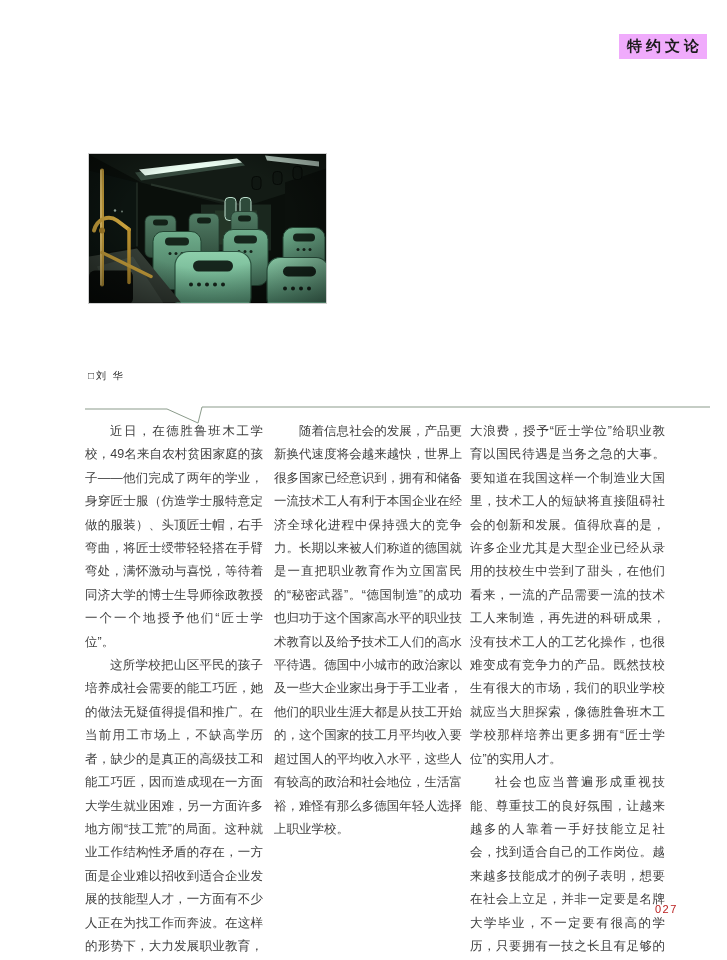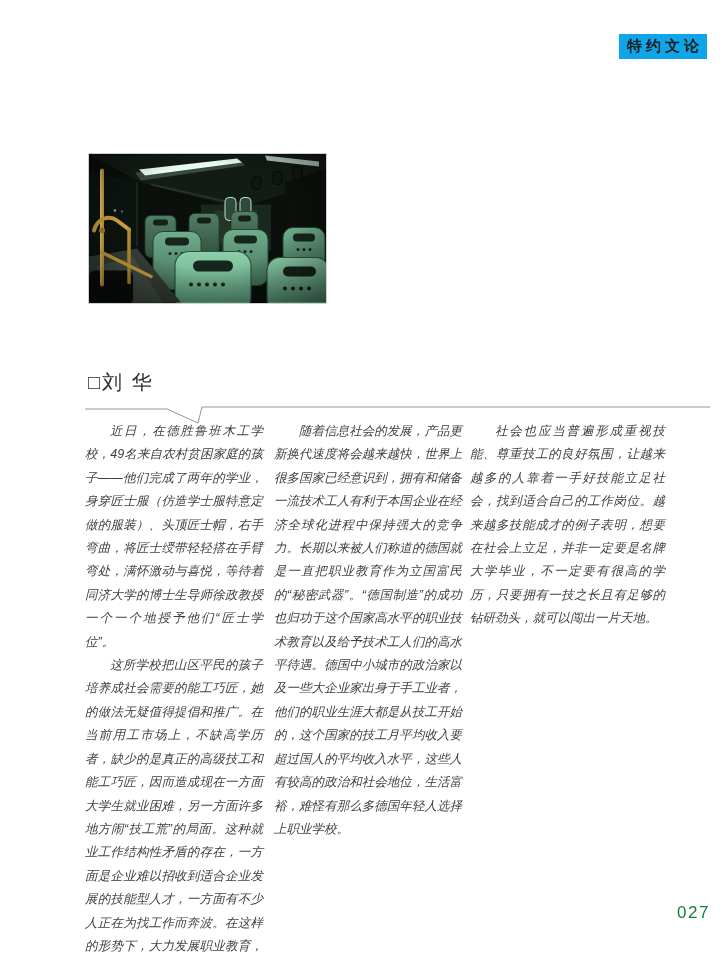--- a/index.html
+++ b/index.html
@@ -4,49 +4,49 @@
 <style>
   html,body { margin:0; padding:0; background:#dcdcdc; }
   .page {
     position:relative; width:727px; height:960px; margin:0 auto;
     background:#ffffff; overflow:hidden;
     font-family:"Liberation Sans", sans-serif;
   }
   .header-label {
     position:absolute; top:34px; right:20px;
     font-size:15px; font-weight:bold; color:#1c1c1c;
-    letter-spacing:4px; background:#0ea5e9; padding:3px 4px 3px 8px;
+    letter-spacing:4px; background:#f0abfc; padding:3px 4px 3px 8px;
   }
   .photo {
     position:absolute; left:88px; top:153px; width:237px; height:149px;
     border:1px solid #cfcfcf; background:#000; box-sizing:content-box;
   }
   .photo svg { display:block; }
   .article-title {
     position:absolute; left:86px; top:322px;
     font-size:26px; font-weight:bold; color:#0e0e0e; letter-spacing:1.5px;
     white-space:nowrap;
   }
   .author-line {
     position:absolute; left:88px; top:369px;
-    font-size:20px; color:#2d2d2d; letter-spacing:2px;
+    font-size:10px; color:#2d2d2d; letter-spacing:2px;
   }
   .divider { position:absolute; left:85px; top:400px; width:625px; height:26px; }
   .col { position:absolute; top:420px; }
   .col-1 { left:85px;  width:178px; }
   .col-2 { left:274px; width:188px; }
   .col-3 { left:470px; width:195px; }
   .col p {
     margin:0; font-size:12.5px; line-height:23.4px; color:#3e3e3e;
     text-align:justify; text-justify:inter-ideograph;
   }
-  .col p.indent { text-indent:2em;font-style:italic; }
+  .col p.indent { text-indent:2em; }
   .page-number {
     position:absolute; left:655px; top:903px;
-    font-size:17px; color:#15803d; letter-spacing:1.5px;margin-left:22px;
+    font-size:11px; color:#b91c1c; letter-spacing:1.5px;
   }
 </style>
 </head>
 <body>
 
 <div class="page">
 
   <div class="header-label">特约文论</div>
 
   <div class="photo" role="img" aria-label="夜晚公交车厢内景：成排的绿色塑料座椅与黄色扶手">
@@ -163,18 +163,19 @@
   </div>
 
   <div class="col col-1">
       <p class="indent">近日，在德胜鲁班木工学校，49名来自农村贫困家庭的孩子——他们完成了两年的学业，身穿匠士服（仿造学士服特意定做的服装）、头顶匠士帽，右手弯曲，将匠士绶带轻轻搭在手臂弯处，满怀激动与喜悦，等待着同济大学的博士生导师徐政教授一个一个地授予他们“匠士学位”。</p>
       <p class="indent">这所学校把山区平民的孩子培养成社会需要的能工巧匠，她的做法无疑值得提倡和推广。在当前用工市场上，不缺高学历者，缺少的是真正的高级技工和能工巧匠，因而造成现在一方面大学生就业困难，另一方面许多地方闹“技工荒”的局面。这种就业工作结构性矛盾的存在，一方面是企业难以招收到适合企业发展的技能型人才，一方面有不少人正在为找工作而奔波。在这样的形势下，大力发展职业教育，培养一大批高素质技能型人才，其意义就显得十分重要了。</p>
     </div>
   <div class="col col-2">
       <p class="indent">随着信息社会的发展，产品更新换代速度将会越来越快，世界上很多国家已经意识到，拥有和储备一流技术工人有利于本国企业在经济全球化进程中保持强大的竞争力。长期以来被人们称道的德国就是一直把职业教育作为立国富民的“秘密武器”。“德国制造”的成功也归功于这个国家高水平的职业技术教育以及给予技术工人们的高水平待遇。德国中小城市的政治家以及一些大企业家出身于手工业者，他们的职业生涯大都是从技工开始的，这个国家的技工月平均收入要超过国人的平均收入水平，这些人有较高的政治和社会地位，生活富裕，难怪有那么多德国年轻人选择上职业学校。</p>
     </div>
   <div class="col col-3">
+      <p class="">大浪费，授予“匠士学位”给职业教育以国民待遇是当务之急的大事。要知道在我国这样一个制造业大国里，技术工人的短缺将直接阻碍社会的创新和发展。值得欣喜的是，许多企业尤其是大型企业已经从录用的技校生中尝到了甜头，在他们看来，一流的产品需要一流的技术工人来制造，再先进的科研成果，没有技术工人的工艺化操作，也很难变成有竞争力的产品。既然技校生有很大的市场，我们的职业学校就应当大胆探索，像德胜鲁班木工学校那样培养出更多拥有“匠士学位”的实用人才。</p>
       <p class="indent">社会也应当普遍形成重视技能、尊重技工的良好氛围，让越来越多的人靠着一手好技能立足社会，找到适合自己的工作岗位。越来越多技能成才的例子表明，想要在社会上立足，并非一定要是名牌大学毕业，不一定要有很高的学历，只要拥有一技之长且有足够的钻研劲头，就可以闯出一片天地。</p>
     </div>
 
   <div class="page-number">027</div>
 
 </div>
 
 </body></html>

